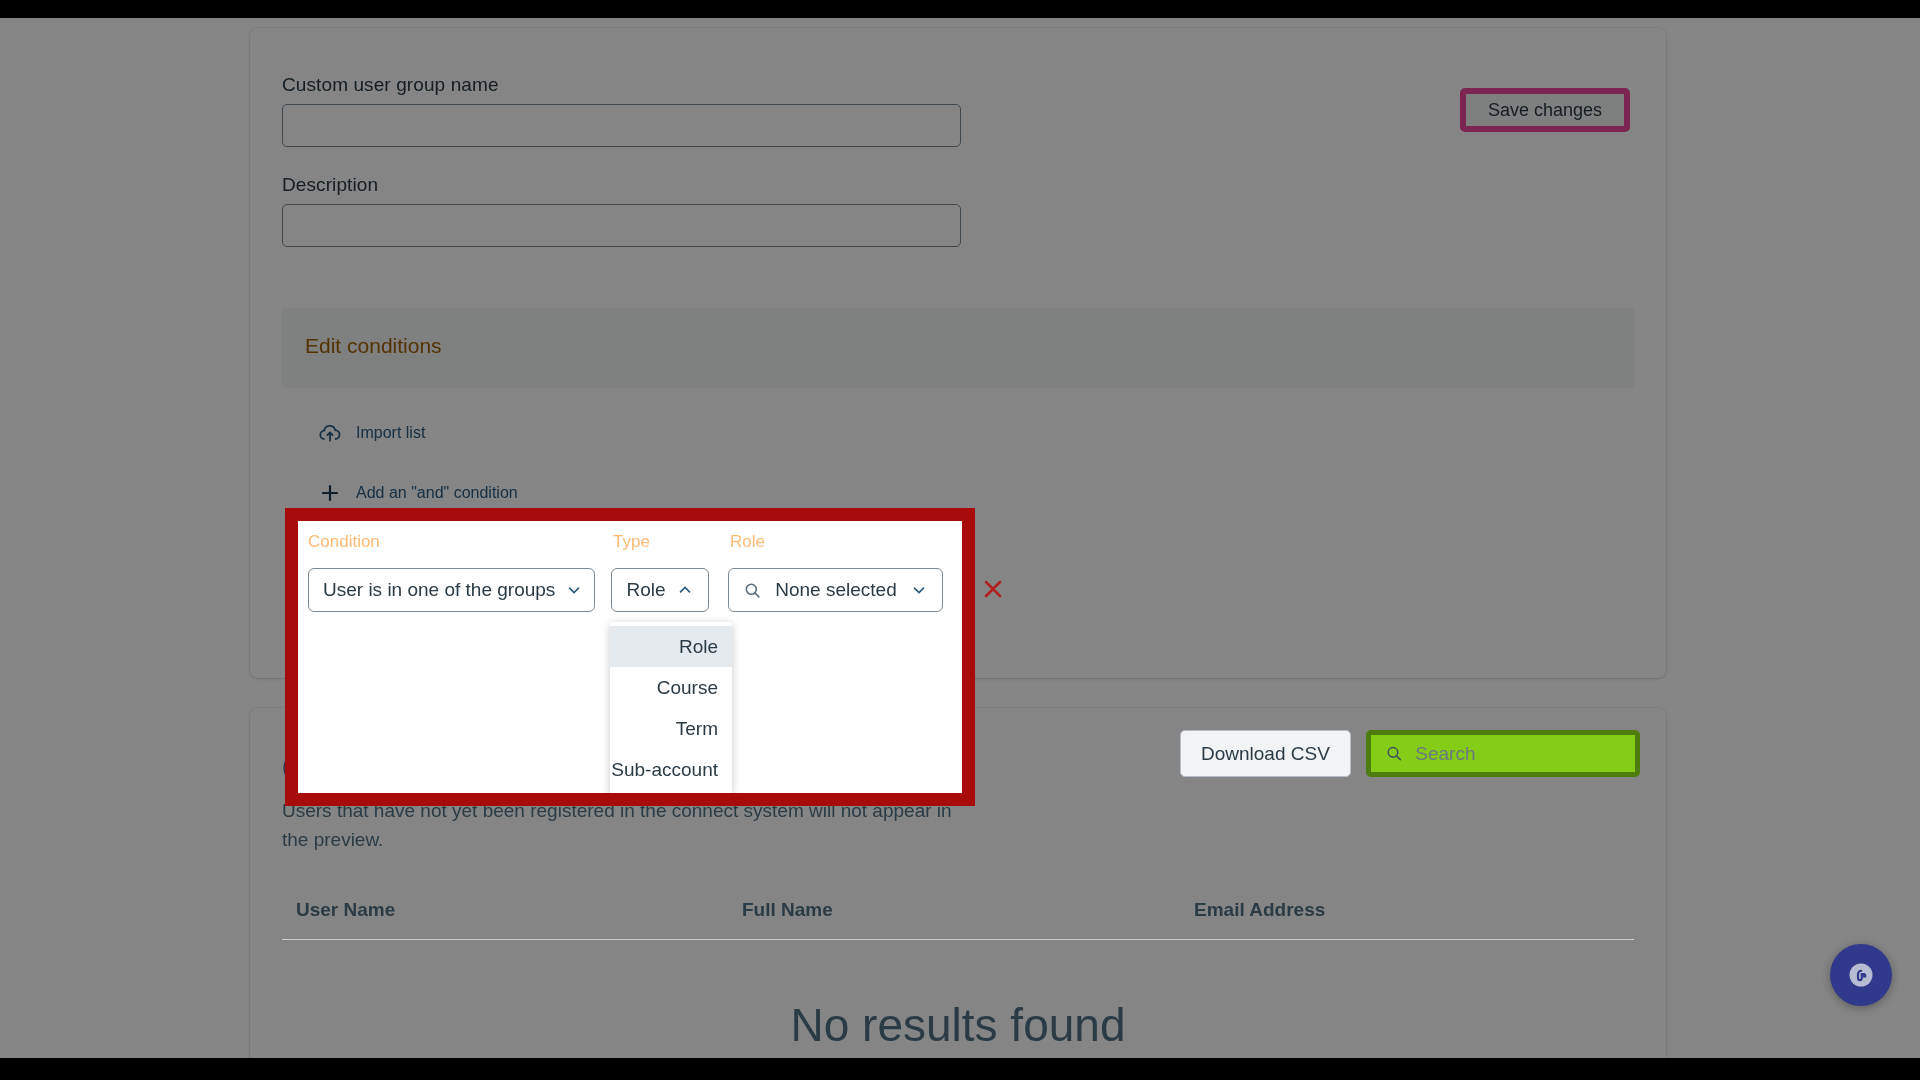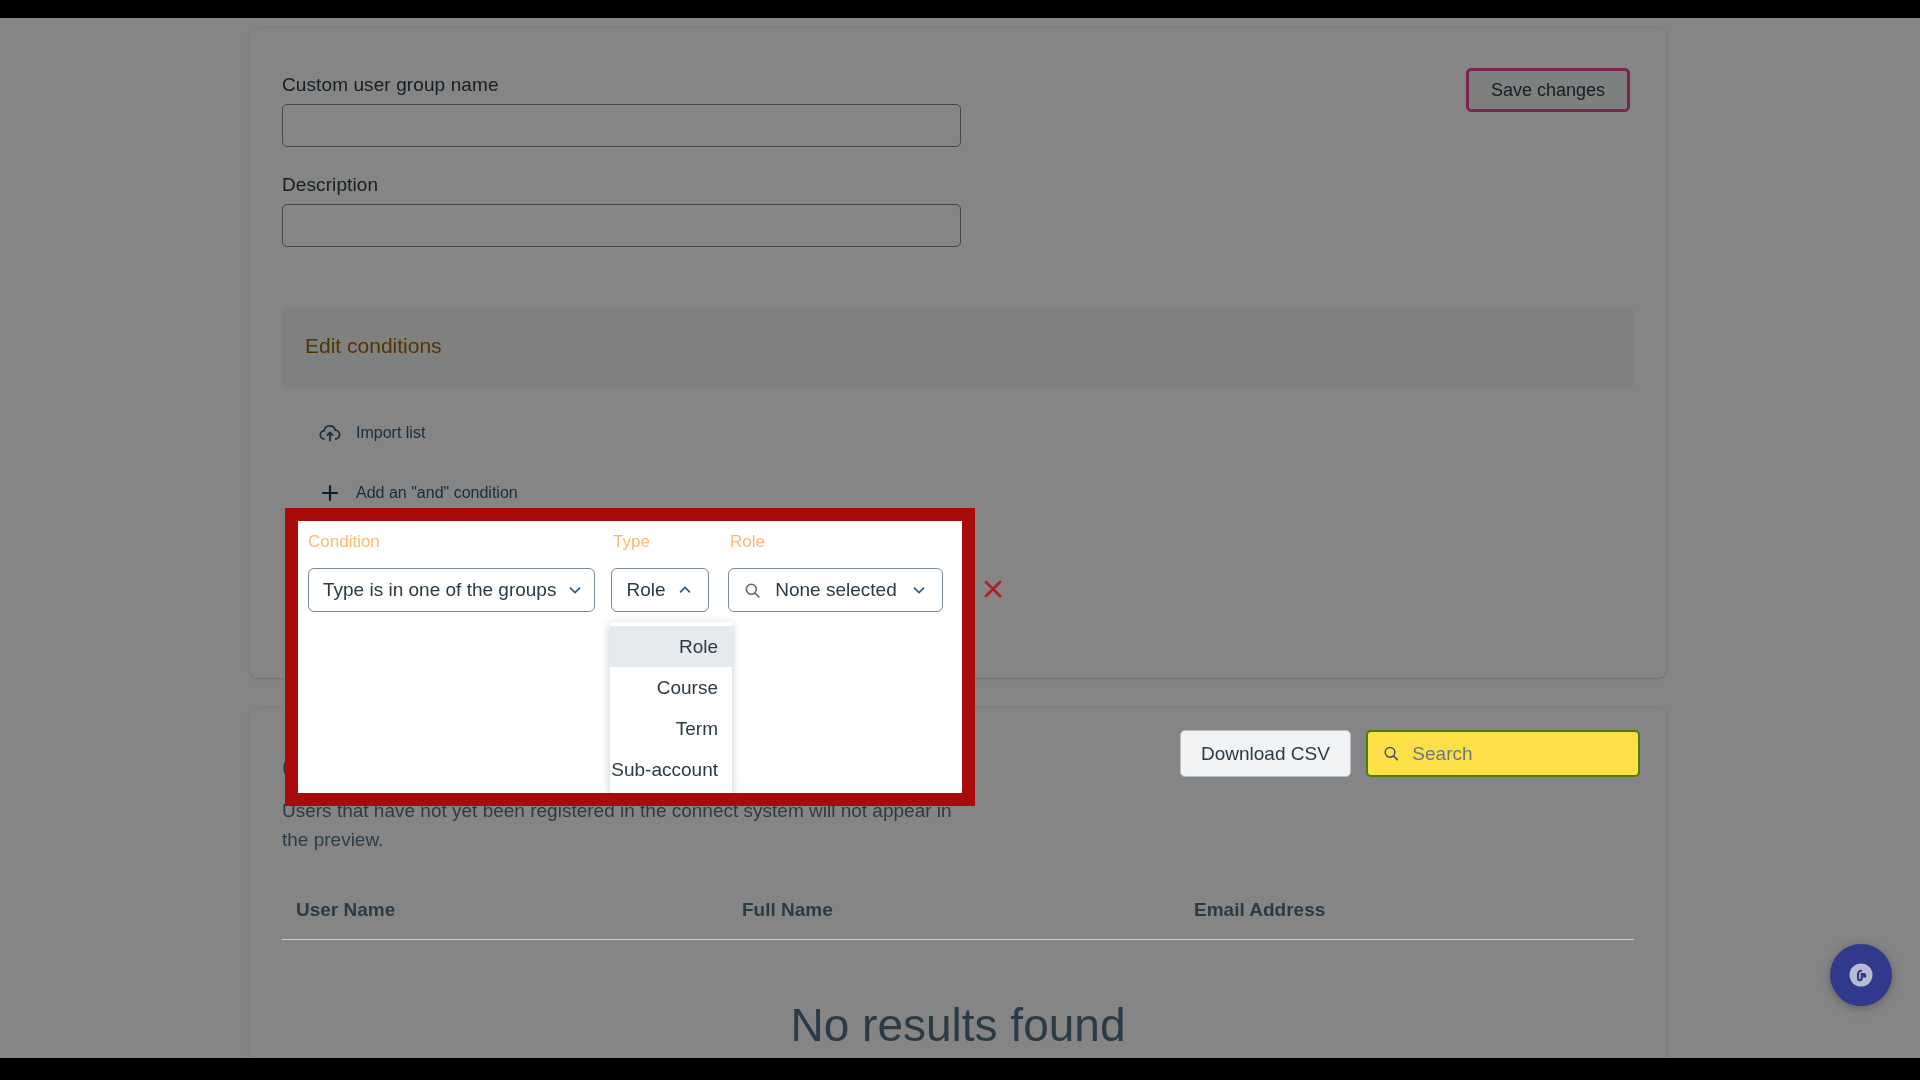--- a/index.html
+++ b/index.html
@@ -59,25 +59,25 @@
     position: absolute;
     background: #fff;
     border: 1px solid #7b8a97;
     border-radius: 5px;
     height: 43px;
     width: 679px;
   }
 
   #save-changes {
     position: absolute;
-    right: 36px; top: 40px;
+    right: 36px; top: 60px;
     height: 44px;
     padding: 0 22px;
     background: #f2f3f4;
-    border: 3px solid #ec4899;
+    border: 6px solid #ec4899;
     border-radius: 5px;
     font-size: 18px;
     color: #2b3b45;
     font-family: "Liberation Sans", sans-serif;
     cursor: pointer;
   }
 
   #edit-conditions-bar {
     position: absolute;
     left: 31px; top: 280px;
@@ -205,23 +205,23 @@
     font-size: 19px;
     color: #2b3b45;
     font-family: "Liberation Sans", sans-serif;
     cursor: pointer;
     z-index: 45;
   }
   #search-box {
     position: absolute;
     left: 1366px; top: 712px;
     width: 274px; height: 47px;
-    border: 2px solid #4d7c0f;
+    border: 5px solid #4d7c0f;
     border-radius: 5px;
-    background: #fde047;
+    background: #84cc16;
     display: flex;
     align-items: center;
     gap: 12px;
     padding: 0 14px;
     z-index: 45;
   }
   #search-box input {
     border: 0; outline: 0;
     font-size: 19px;
     color: #2b3b45;
@@ -357,21 +357,21 @@
       <div class="menu-item">Course</div>
       <div class="menu-item">Term</div>
       <div class="menu-item">Sub-account</div>
     </div>
     <div id="condition-row" style="z-index: 57;">
       <div class="col-label" style="left:308px; top:532px;">Condition</div>
       <div class="col-label" style="left:613px; top:532px;">Type</div>
       <div class="col-label" style="left:730px; top:532px;">Role</div>
 
       <div class="select" style="left:308px; top:568px; width:287px;">
-        <span class="val">Type is in one of the groups</span>
+        <span class="val">User is in one of the groups</span>
         <svg class="chev" viewBox="0 0 24 24" fill="none" stroke="#2b5b80" stroke-width="2.2" stroke-linecap="round">
           <path d="M6 9.5l6 6 6-6"></path>
         </svg>
       </div>
 
       <div class="select" style="left:611px; top:568px; width:98px; justify-content:center;">
         <span>Role</span>
         <svg class="chev" viewBox="0 0 24 24" fill="none" stroke="#2b5b80" stroke-width="2.2" stroke-linecap="round">
           <path d="M6 14.5l6-6 6 6"></path>
         </svg>

